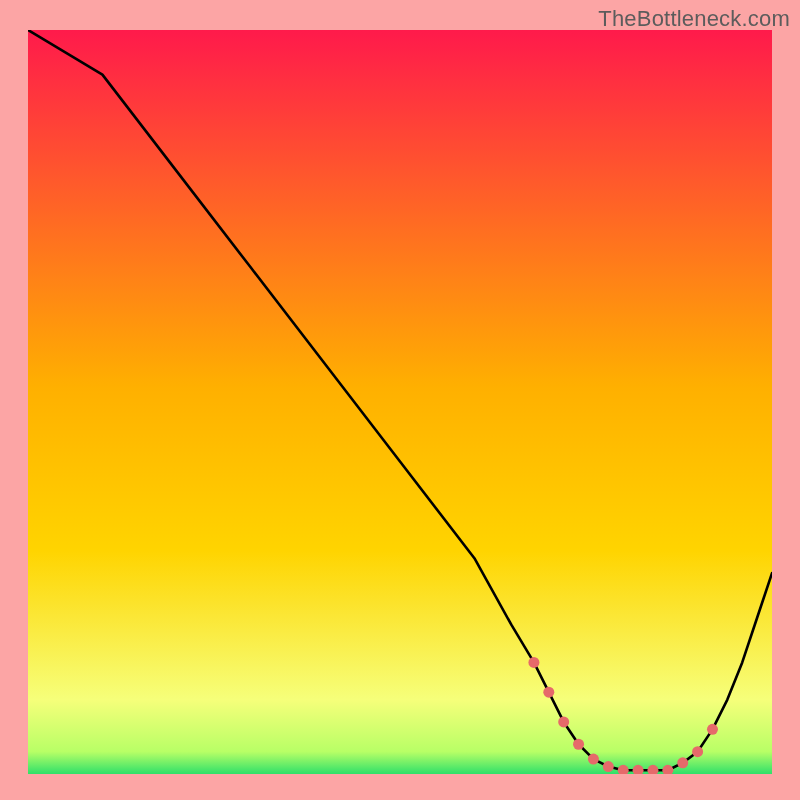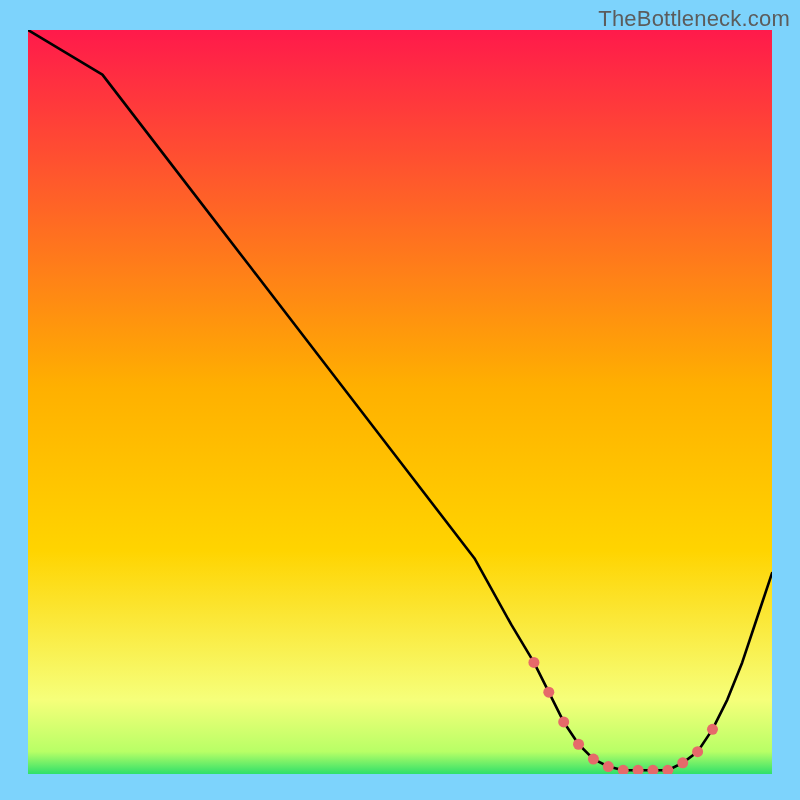--- a/index.html
+++ b/index.html
@@ -1,21 +1,21 @@
 <!DOCTYPE html>
 <html><head>
 <meta charset="utf-8">
 <style>
   * { margin: 0; padding: 0; box-sizing: border-box; }
   html, body { width: 800px; height: 800px; background: #000; overflow: hidden; }
   .frame {
     position: relative;
     width: 800px;
     height: 800px;
-    background: #7dd3fc;
+    background: #fca5a5;
   }
   .watermark {
     position: absolute;
     top: 6px;
     right: 10px;
     font-family: Arial, Helvetica, sans-serif;
     font-size: 22px;
     color: #5c5c5c;
     letter-spacing: 0.2px;
     z-index: 5;

